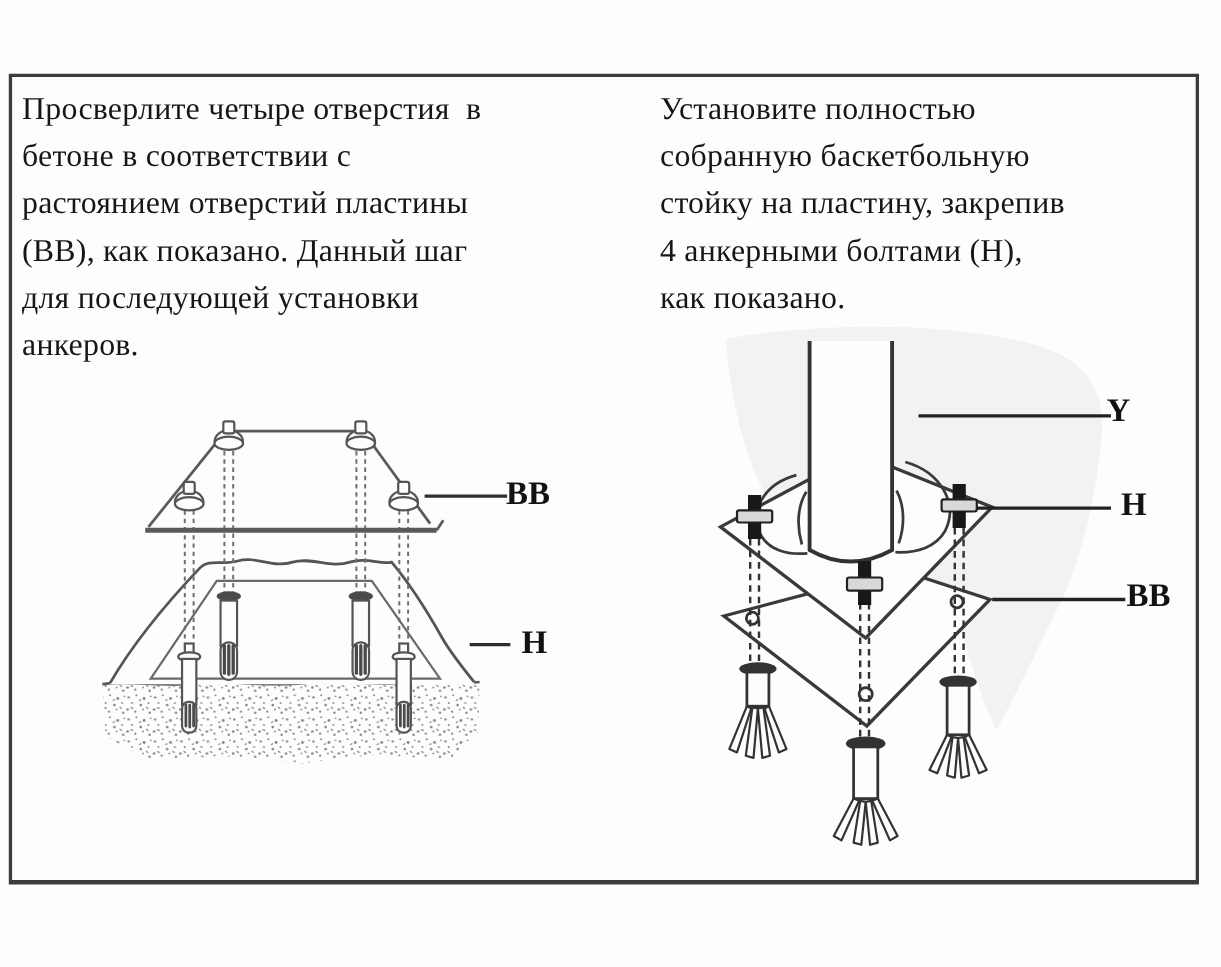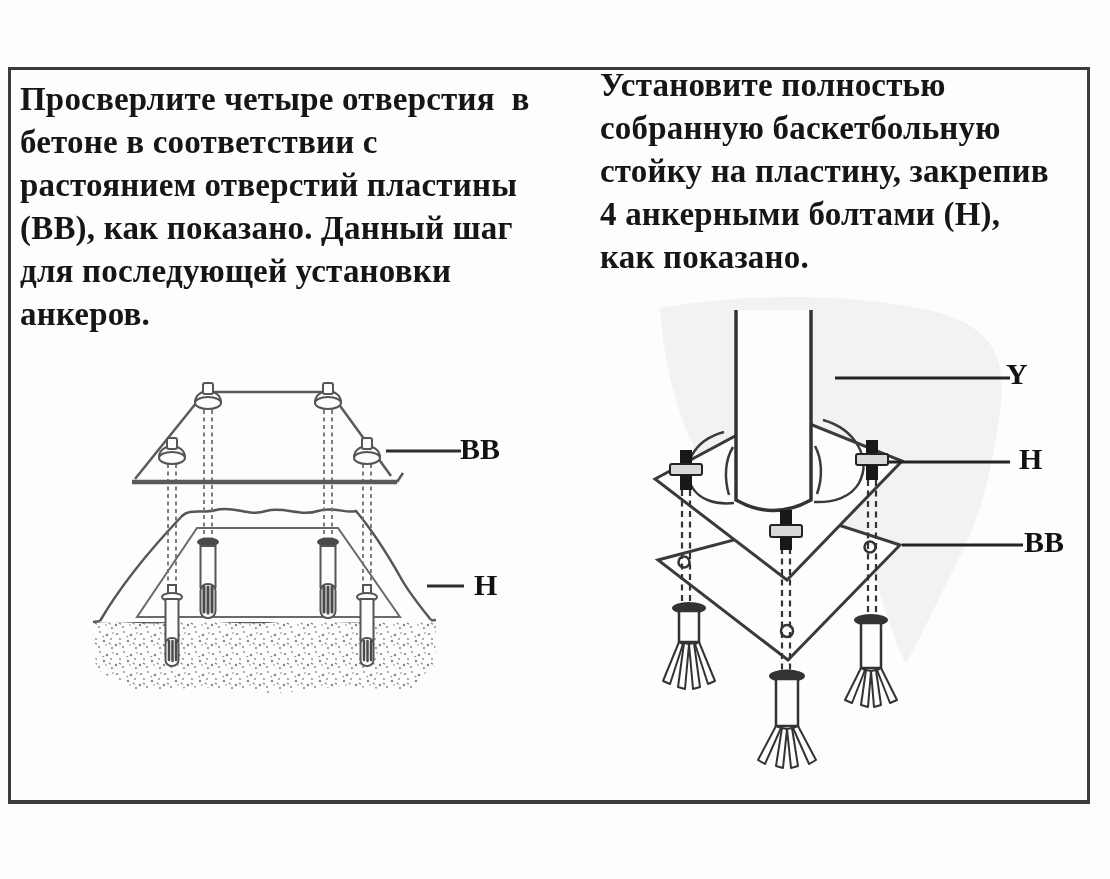--- a/index.html
+++ b/index.html
@@ -1,23 +1,23 @@
 <!DOCTYPE html>
 <html><head>
 <meta charset="utf-8">
 <style>
   html,body{margin:0;padding:0;background:#ffffff;}
   #page{position:relative;width:1110px;height:879px;background:#fdfdfd;overflow:hidden;
         font-family:"Liberation Serif", serif;}
   #frame{position:absolute;left:8px;top:67px;width:1082px;height:737px;
          border:3px solid #3c3c3c;border-bottom-width:4px;box-sizing:border-box;background:#fdfdfd;}
-  .instruction{position:absolute;white-space:pre-wrap;font-weight:bold;color:#161616;
-               font-size:33px;line-height:43px;letter-spacing:0.2px;}
+  .instruction{position:absolute;white-space:pre-wrap;font-weight:normal;color:#161616;
+               font-size:29px;line-height:43px;letter-spacing:0.2px;}
   #left-instruction{left:20px;top:78px;width:575px;}
-  #right-instruction{left:600px;top:64px;width:488px;}
+  #right-instruction{left:600px;top:78px;width:488px;}
   .diagram{position:absolute;}
   #left-diagram{left:90px;top:370px;}
   #right-diagram{left:630px;top:290px;}
   .dlabel{position:absolute;font-weight:bold;font-size:30px;color:#121212;
           font-family:"Liberation Serif", serif;line-height:30px;}
   #label-left-bb{left:460px;top:434px;}
   #label-left-h{left:474px;top:570px;}
   #label-right-y{left:1006px;top:359px;}
   #label-right-h{left:1019px;top:444px;}
   #label-right-bb{left:1024px;top:527px;}

